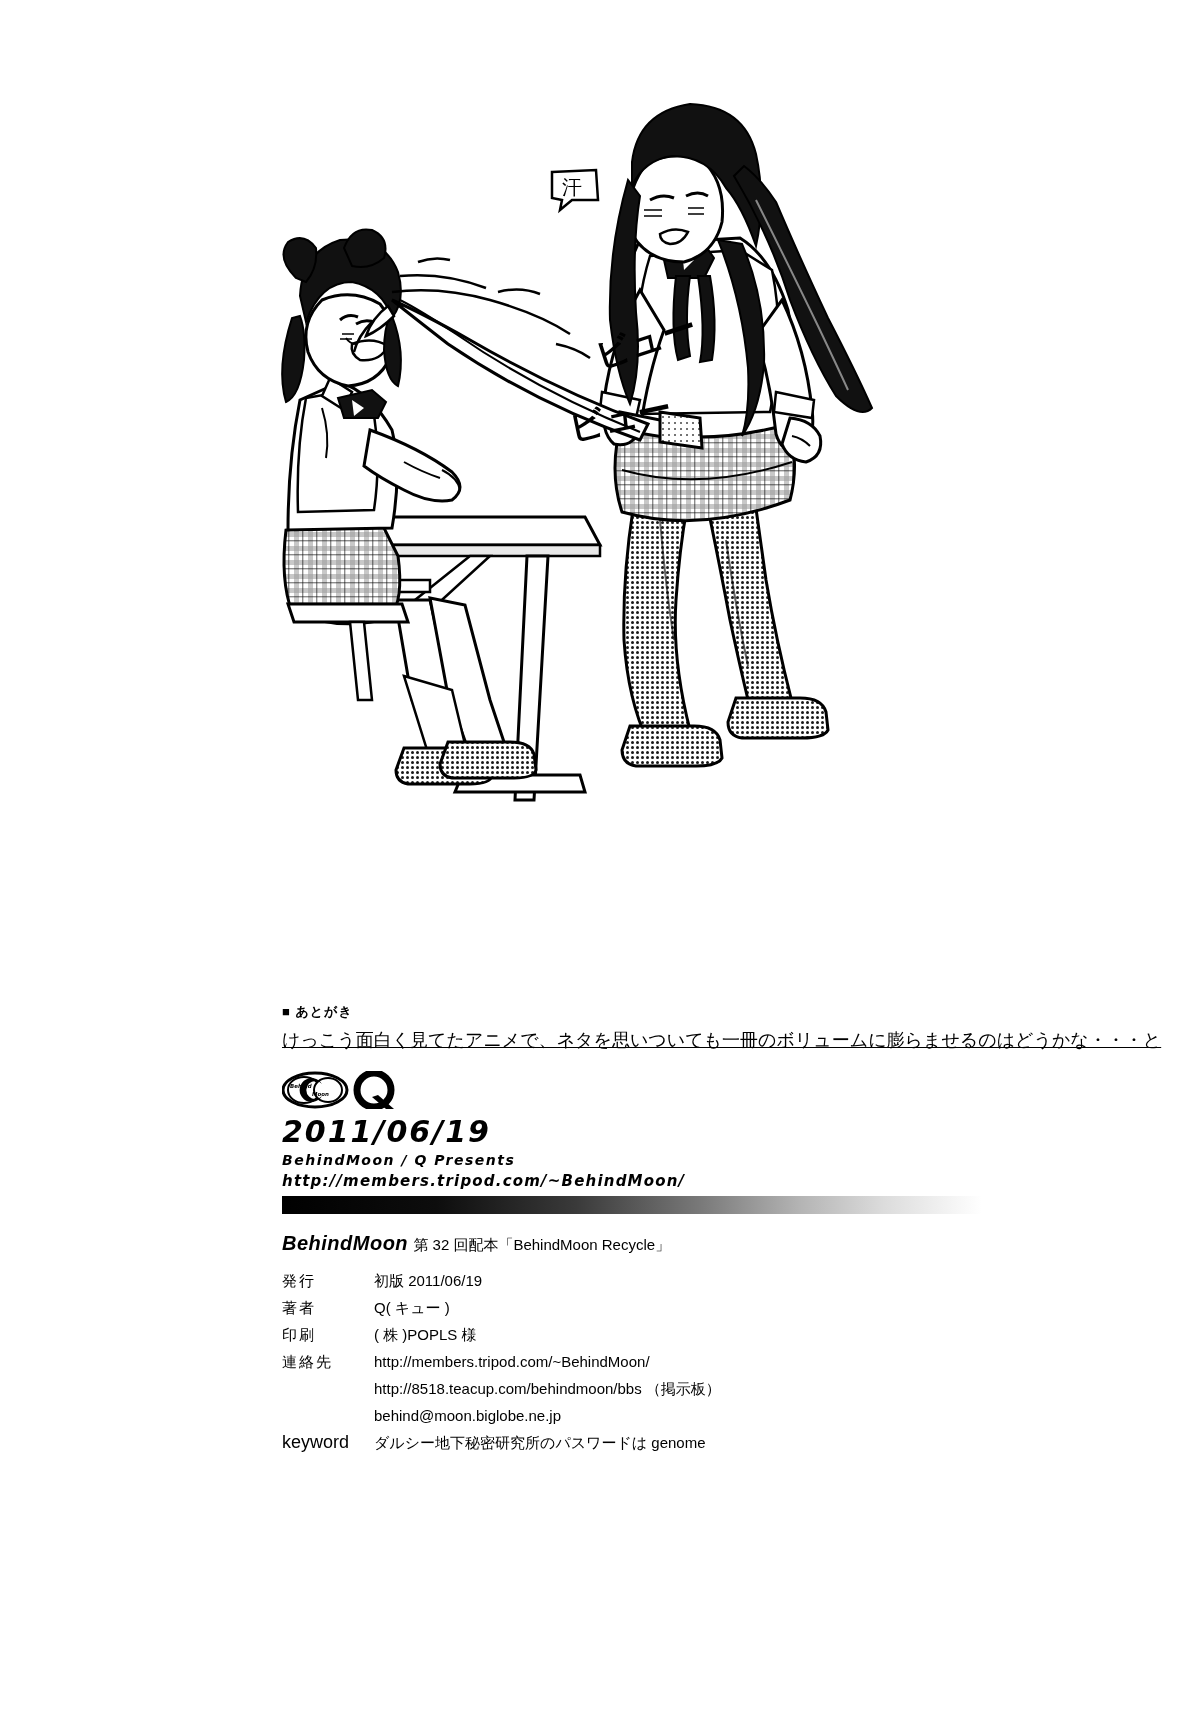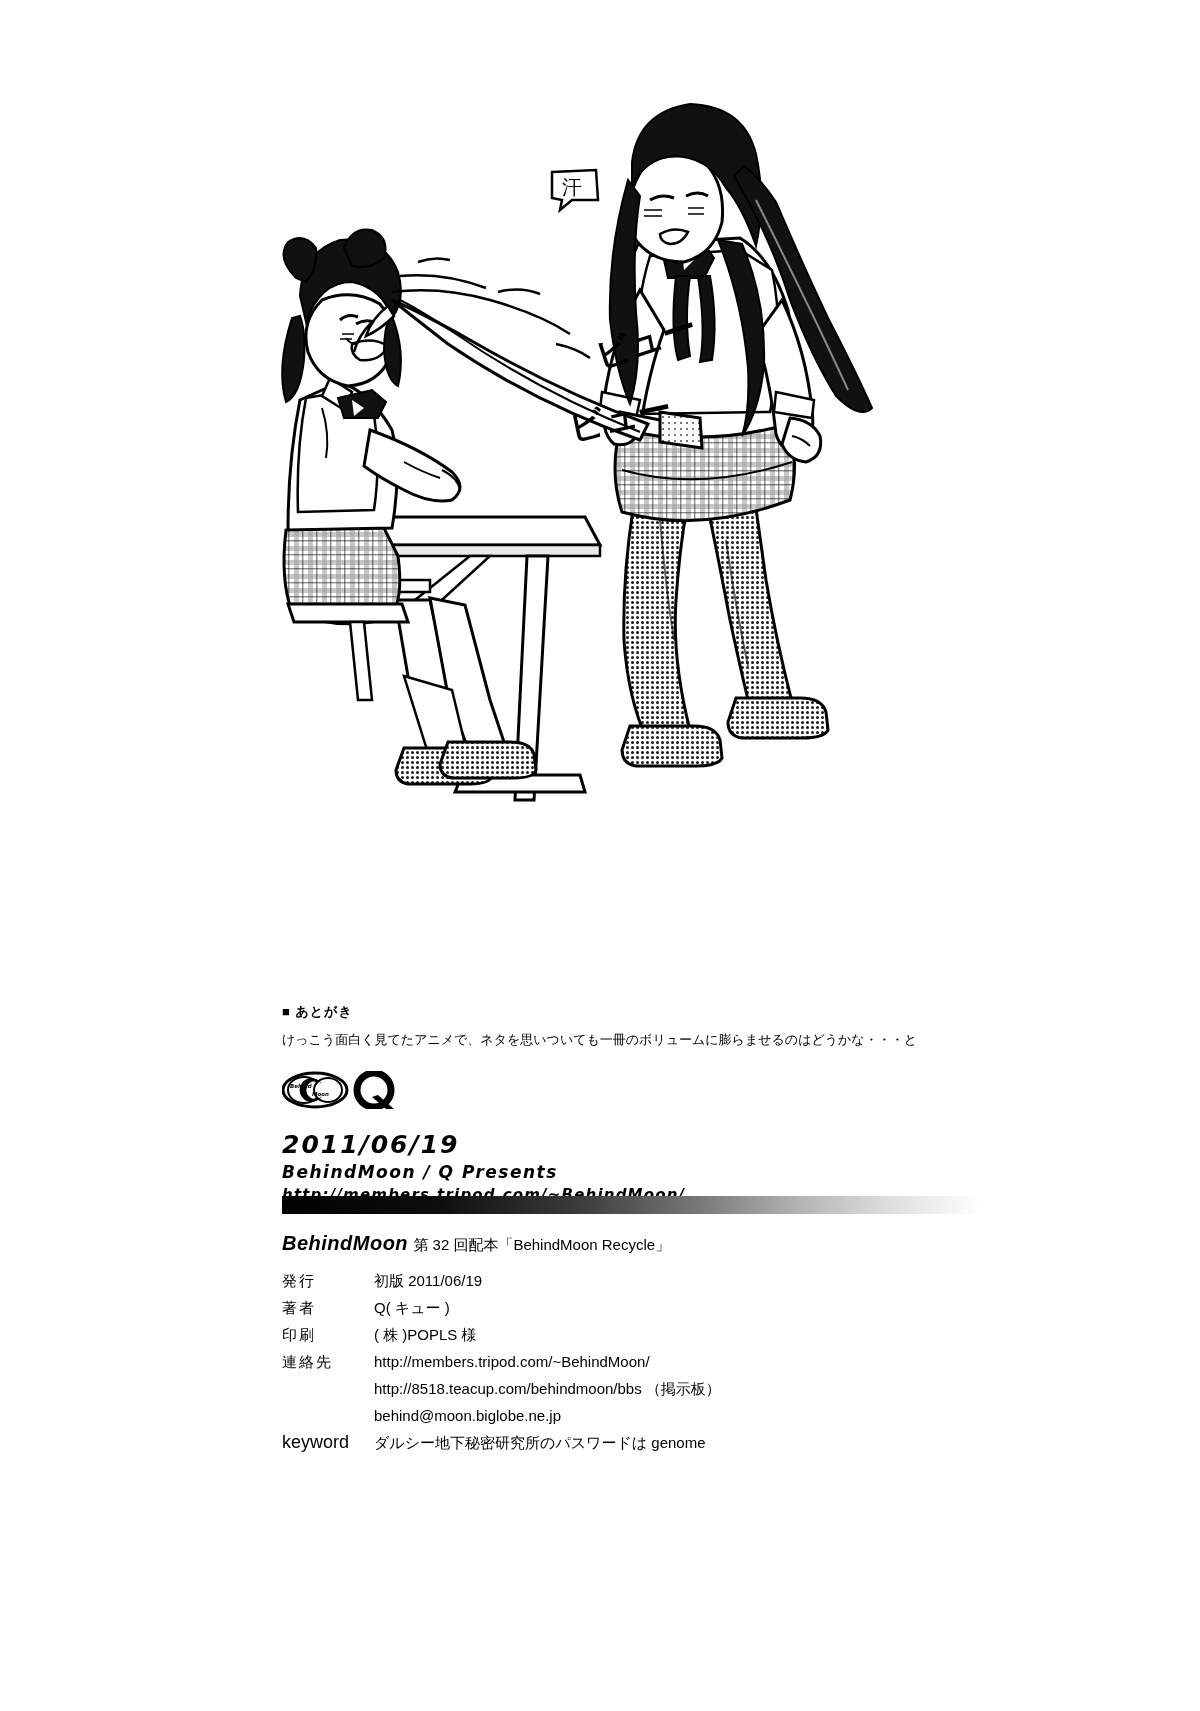--- a/index.html
+++ b/index.html
@@ -37,23 +37,24 @@
   }
   .aw-heading {
     font-size: 13px;
     font-weight: bold;
     letter-spacing: 1px;
     margin-bottom: 6px;
     white-space: nowrap;
     margin-top: 25px;
   }
   .aw-line {
-    font-size: 13px;
+    font-size: 18px;
     line-height: 26px;
     white-space: nowrap;
+    text-decoration: underline;
   }
 
   
   #credits {
     position: absolute;
     left: 282px;
     top: 1070px;
     width: 700px;
   }
   #logo-row {
@@ -63,29 +64,29 @@
   }
   .logo-mark {
     width: 118px;
     height: 38px;
     position: relative;
   }
   .logo-text-date {
     font-family: "DejaVu Sans", sans-serif;
     font-style: italic;
     font-weight: bold;
-    font-size: 25px;
+    font-size: 30px;
     letter-spacing: 2px;
-    margin-top: 20px;
+    margin-top: 4px;
   }
   .logo-text-presents {
     font-family: "DejaVu Sans", sans-serif;
     font-style: italic;
     font-weight: bold;
-    font-size: 17px;
+    font-size: 14px;
     letter-spacing: 1.5px;
     margin-top: 3px;
   }
   .logo-text-url {
     font-family: "DejaVu Sans", sans-serif;
     font-style: italic;
     font-weight: bold;
     font-size: 15px;
     letter-spacing: 1.2px;
     margin-top: 4px;

